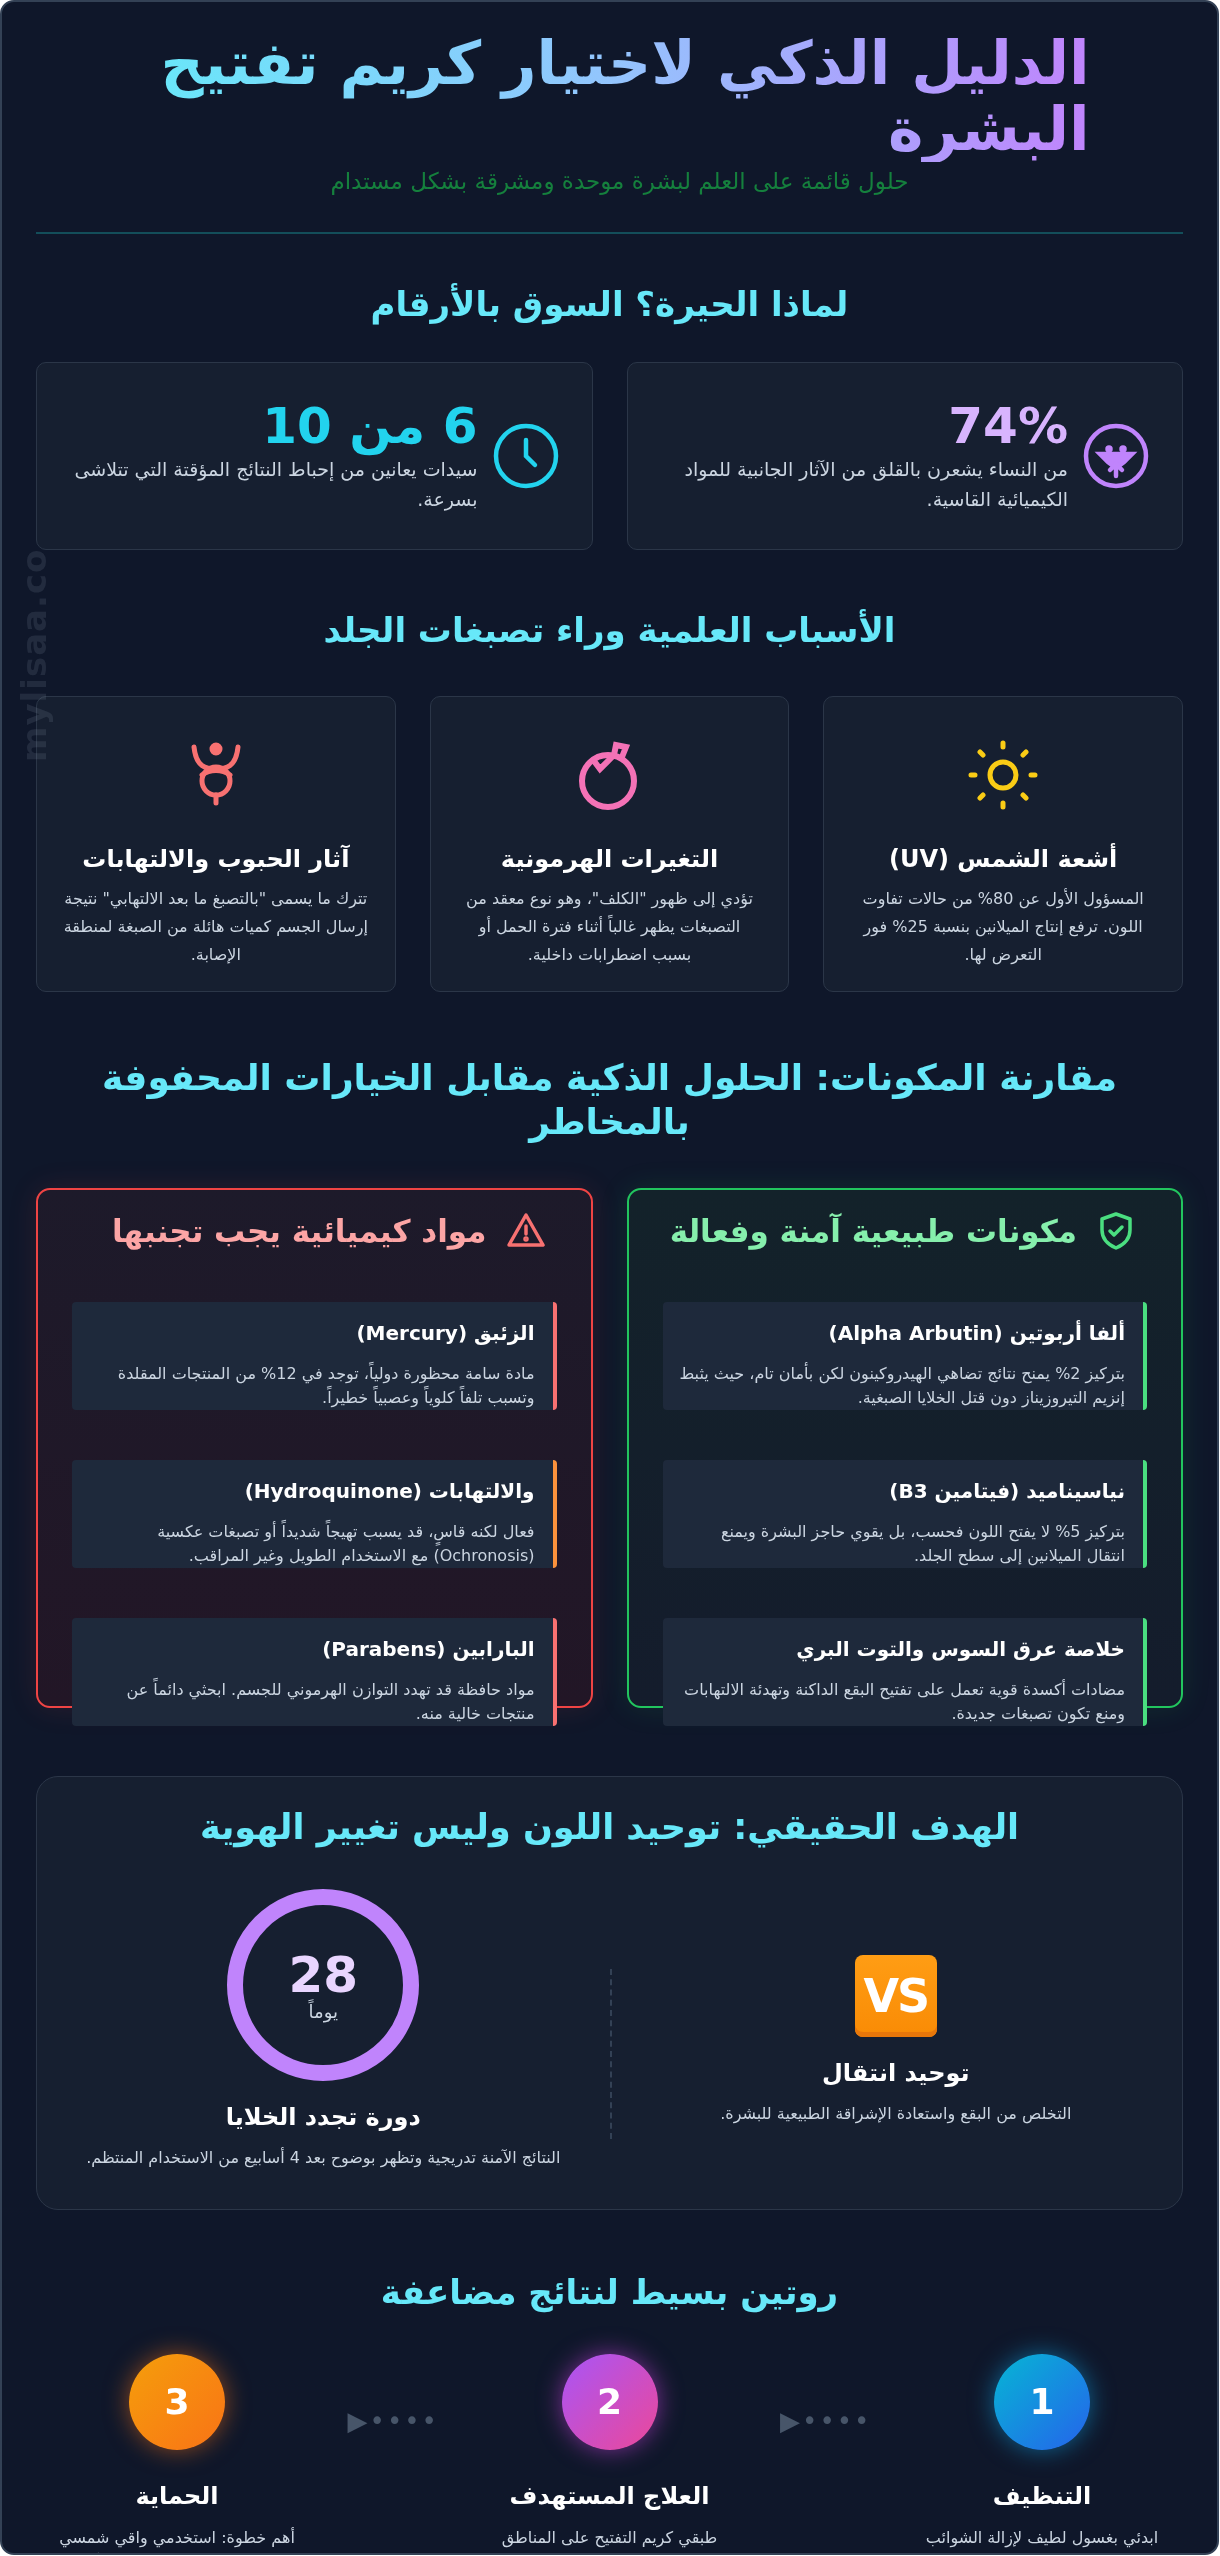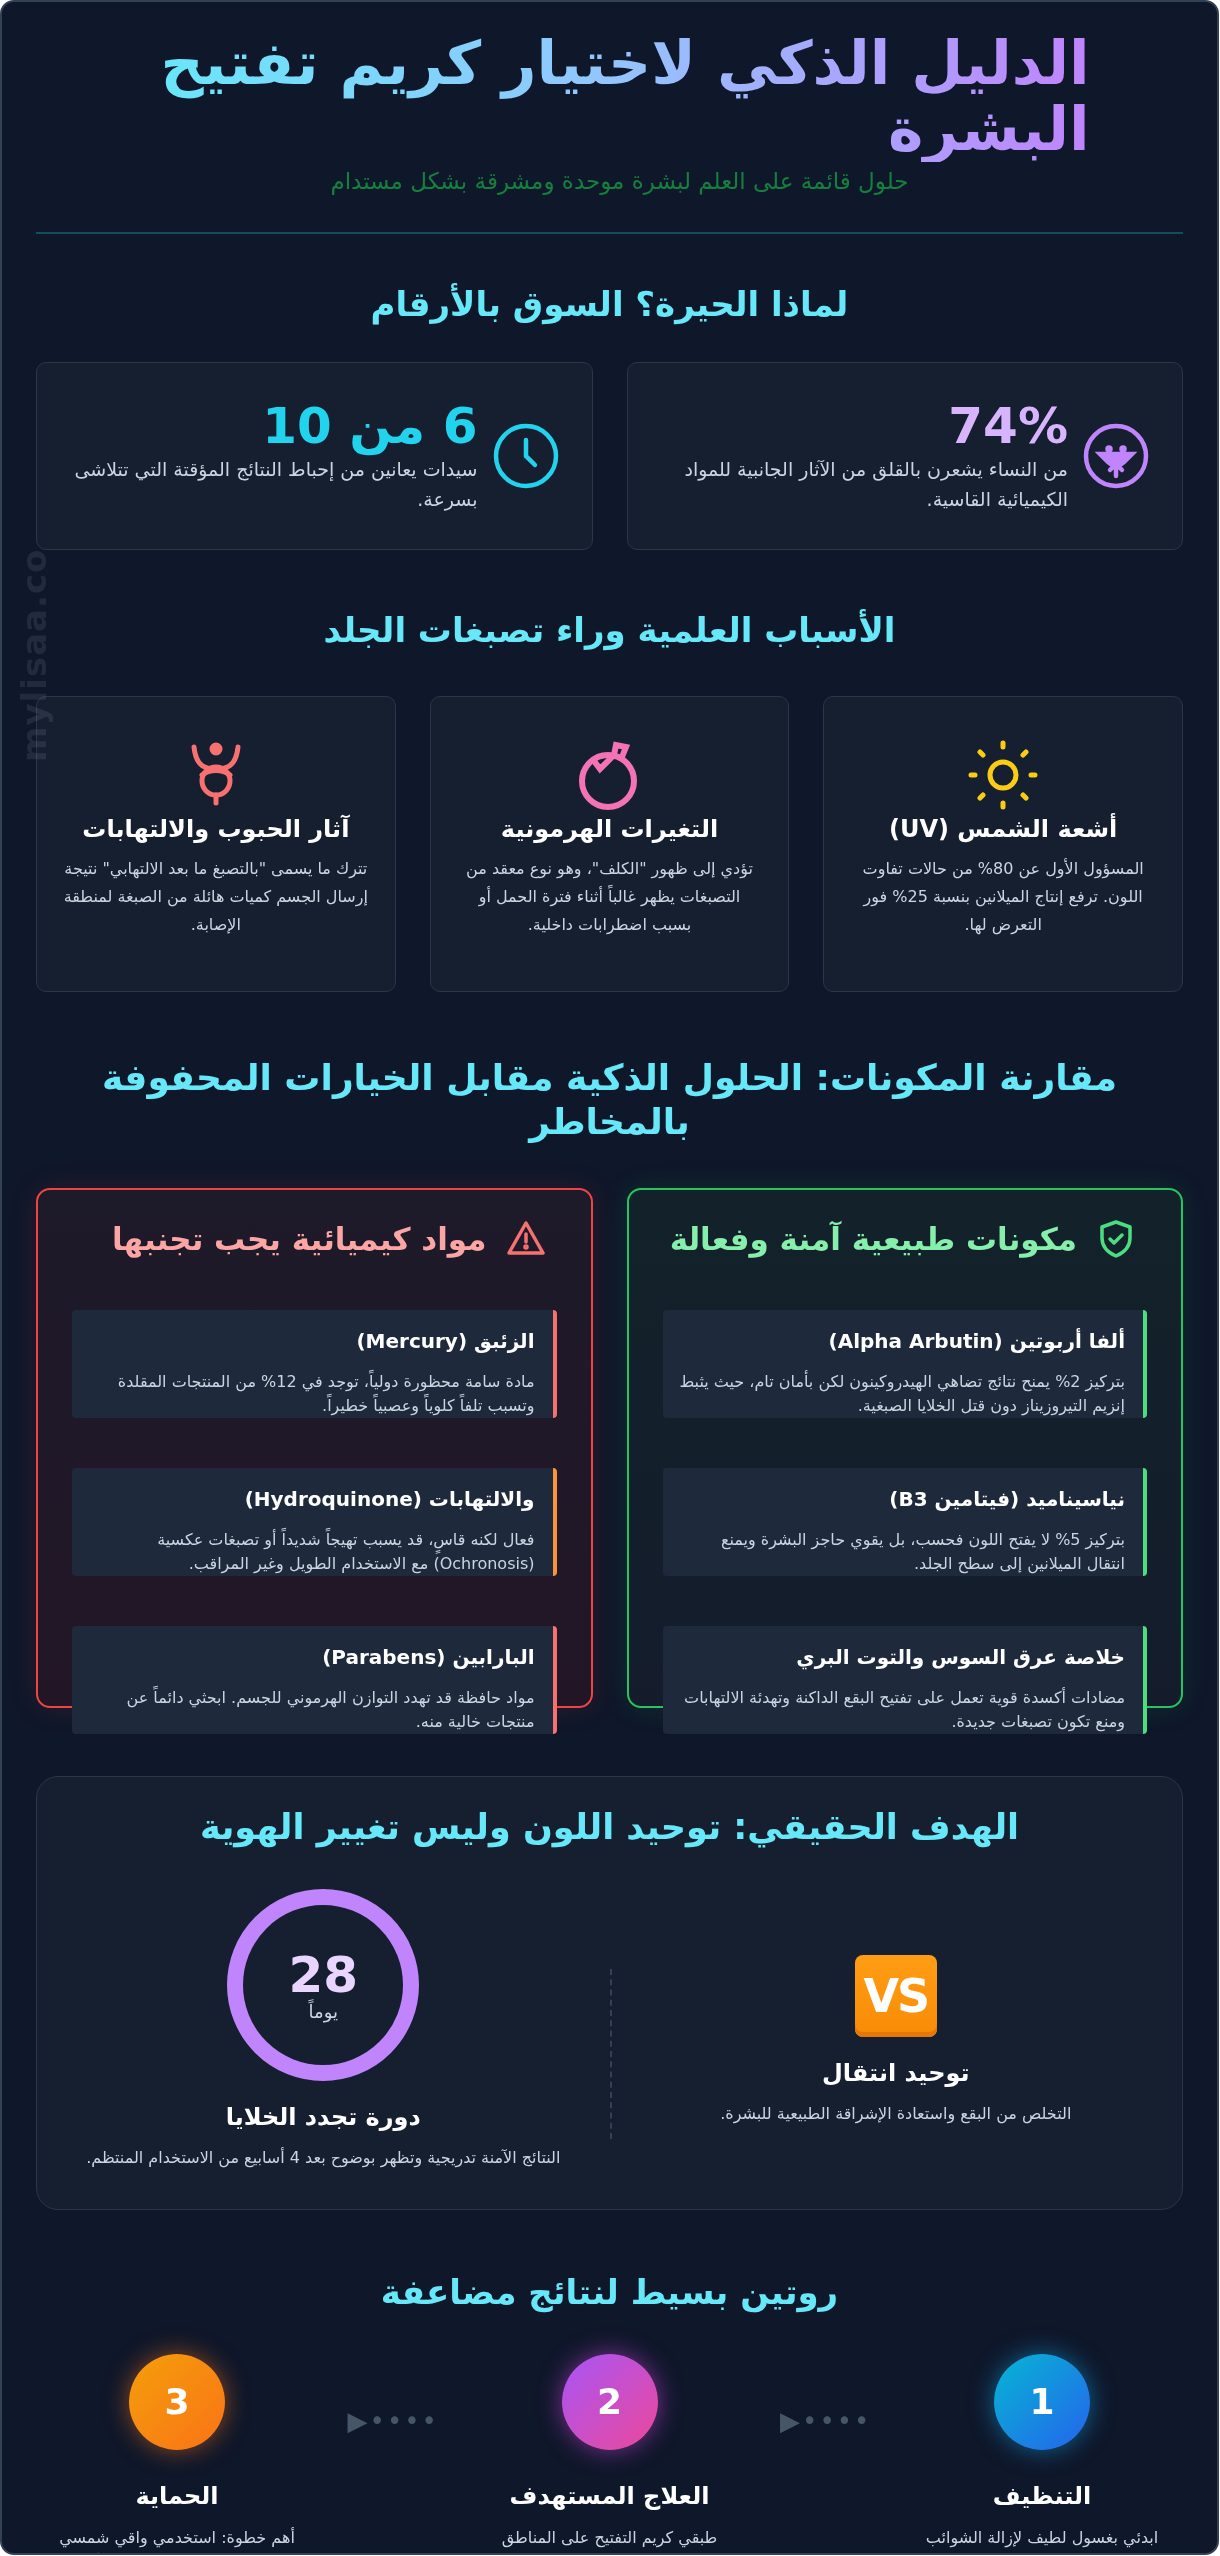--- a/index.html
+++ b/index.html
@@ -52,30 +52,30 @@
   .stat-text { font-size: 19px; color: #cbd5e1; line-height: 30px; }
 
   
   .causes { margin-top: 58px; }
   .causes-grid { display: flex; gap: 34px; padding: 0 34px; margin-top: 44px; }
   .cause-card {
     flex: 1; height: 296px; background: #161f30; border: 1px solid #2b3648;
     border-radius: 10px; text-align: center; padding: 38px 26px 0;
   }
   .cause-icon { width: 80px; height: 80px; margin: 0 auto; display: block; }
-  .cause-title { font-size: 24px; font-weight: bold; color: #ffffff; }
+  .cause-title { font-size: 24px; font-weight: bold; color: #ffffff; margin-top: 30px; }
   .cause-text { font-size: 16px; color: #cbd5e1; line-height: 28px; margin-top: 12px; }
 
   
   .compare { margin-top: 64px; }
   .compare .section-title { font-size: 36px; line-height: 44px; padding: 0 60px; }
   .compare-grid { display: flex; gap: 34px; padding: 0 34px; margin-top: 44px; }
   .compare-col {
     flex: 1; height: 520px; border-radius: 14px; border: 2px solid;
-    padding: 28px 34px 0;
+    padding: 20px 34px 0;
   }
   .compare-col.safe { border-color: #22c55e; background: linear-gradient(180deg, #13222a 0%, #141c2c 100%); box-shadow: 0 0 30px rgba(34,197,94,0.12); }
   .compare-col.risk { border-color: #ef4444; background: linear-gradient(180deg, #1d1a2a 0%, #221626 100%); box-shadow: 0 0 30px rgba(239,68,68,0.12); }
   .col-head { display: flex; align-items: center; gap: 18px; padding-right: 10px; }
   .col-head svg { width: 42px; height: 42px; flex: none; }
   .col-title { font-size: 31px; font-weight: bold; }
   .safe .col-title { color: #86efac; }
   .risk .col-title { color: #fca5a5; }
   .ing {
     background: #1e293b; border-radius: 4px; margin-top: 50px;

